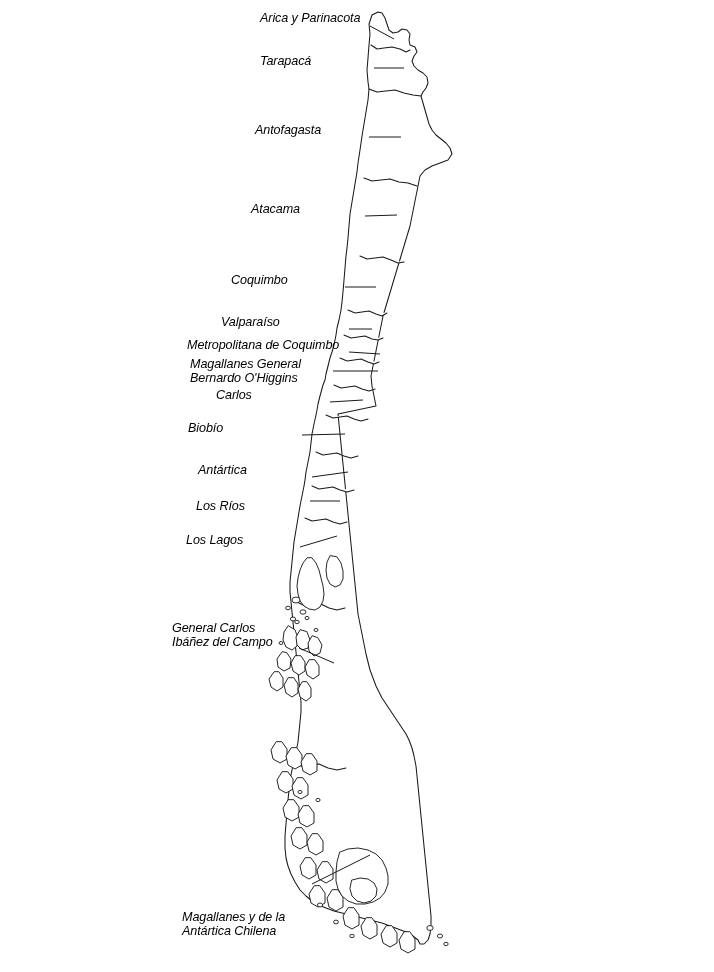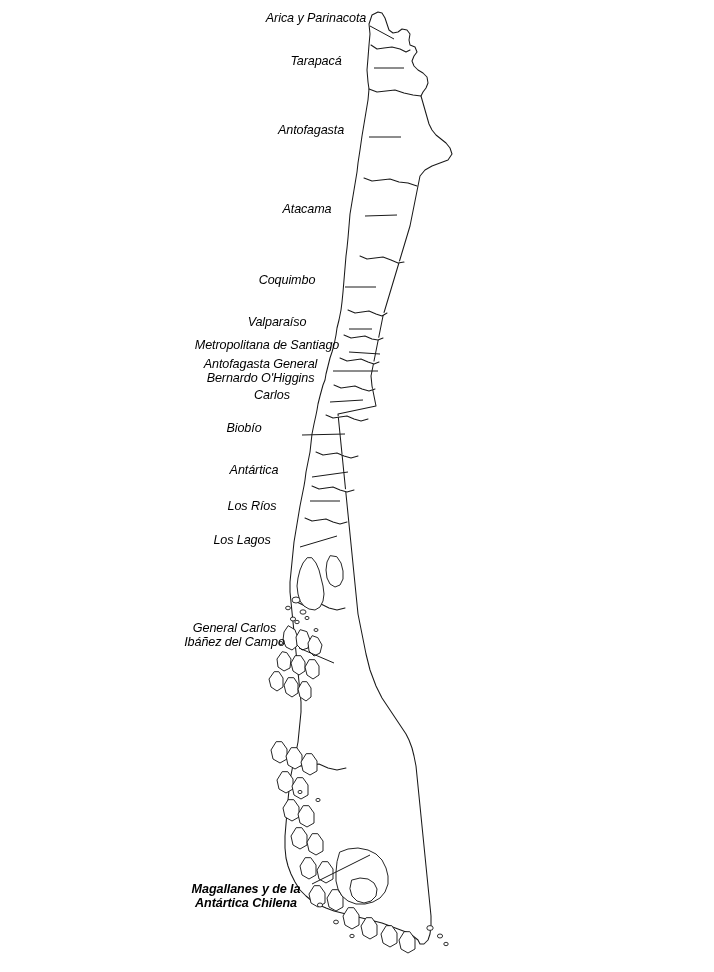--- a/index.html
+++ b/index.html
@@ -52,21 +52,21 @@
     stroke-width: 1.0;
     fill: none;
   }
   .map-label {
     position: absolute;
     font-family: "Liberation Sans", sans-serif;
     font-style: italic;
     font-size: 12.6px;
     line-height: 13.6px;
     color: #000000;
-    text-align: center;
+    text-align: left;
     white-space: nowrap;
     letter-spacing: -0.1px;
   }
   .map-label .l2 {
     display: block;
   }
 </style>
 </head>
 <body>
 
@@ -259,25 +259,25 @@
 
     <div class="map-label" style="left:231px; top:274px; width:112px;">
       <span>Coquimbo</span>
     </div>
 
     <div class="map-label" style="left:221px; top:316px; width:112px;">
       <span>Valparaíso</span>
     </div>
 
     <div class="map-label" style="left:187px; top:339px; width:160px;">
-      <span>Metropolitana de Santiago</span>
+      <span>Metropolitana de Coquimbo</span>
     </div>
 
     <div class="map-label" style="left:190px; top:358px; width:141px;">
-      <span>Antofagasta General</span>
+      <span>Magallanes General</span>
       <span class="l2">Bernardo O'Higgins</span>
     </div>
 
     <div class="map-label" style="left:216px; top:389px; width:112px;">
       <span>Carlos</span>
     </div>
 
     <div class="map-label" style="left:188px; top:422px; width:112px;">
       <span>Biobío</span>
     </div>
@@ -292,19 +292,19 @@
 
     <div class="map-label" style="left:186px; top:534px; width:112px;">
       <span>Los Lagos</span>
     </div>
 
     <div class="map-label" style="left:172px; top:622px; width:125px;">
       <span>General Carlos</span>
       <span class="l2">Ibáñez del Campo</span>
     </div>
 
-    <div class="map-label" style="left:182px; top:883px; width:128px;font-weight:bold;">
+    <div class="map-label" style="left:182px; top:911px; width:128px;">
       <span>Magallanes y de la</span>
       <span class="l2">Antártica Chilena</span>
     </div>
 
   </div>
 </div>
 
 </body></html>

